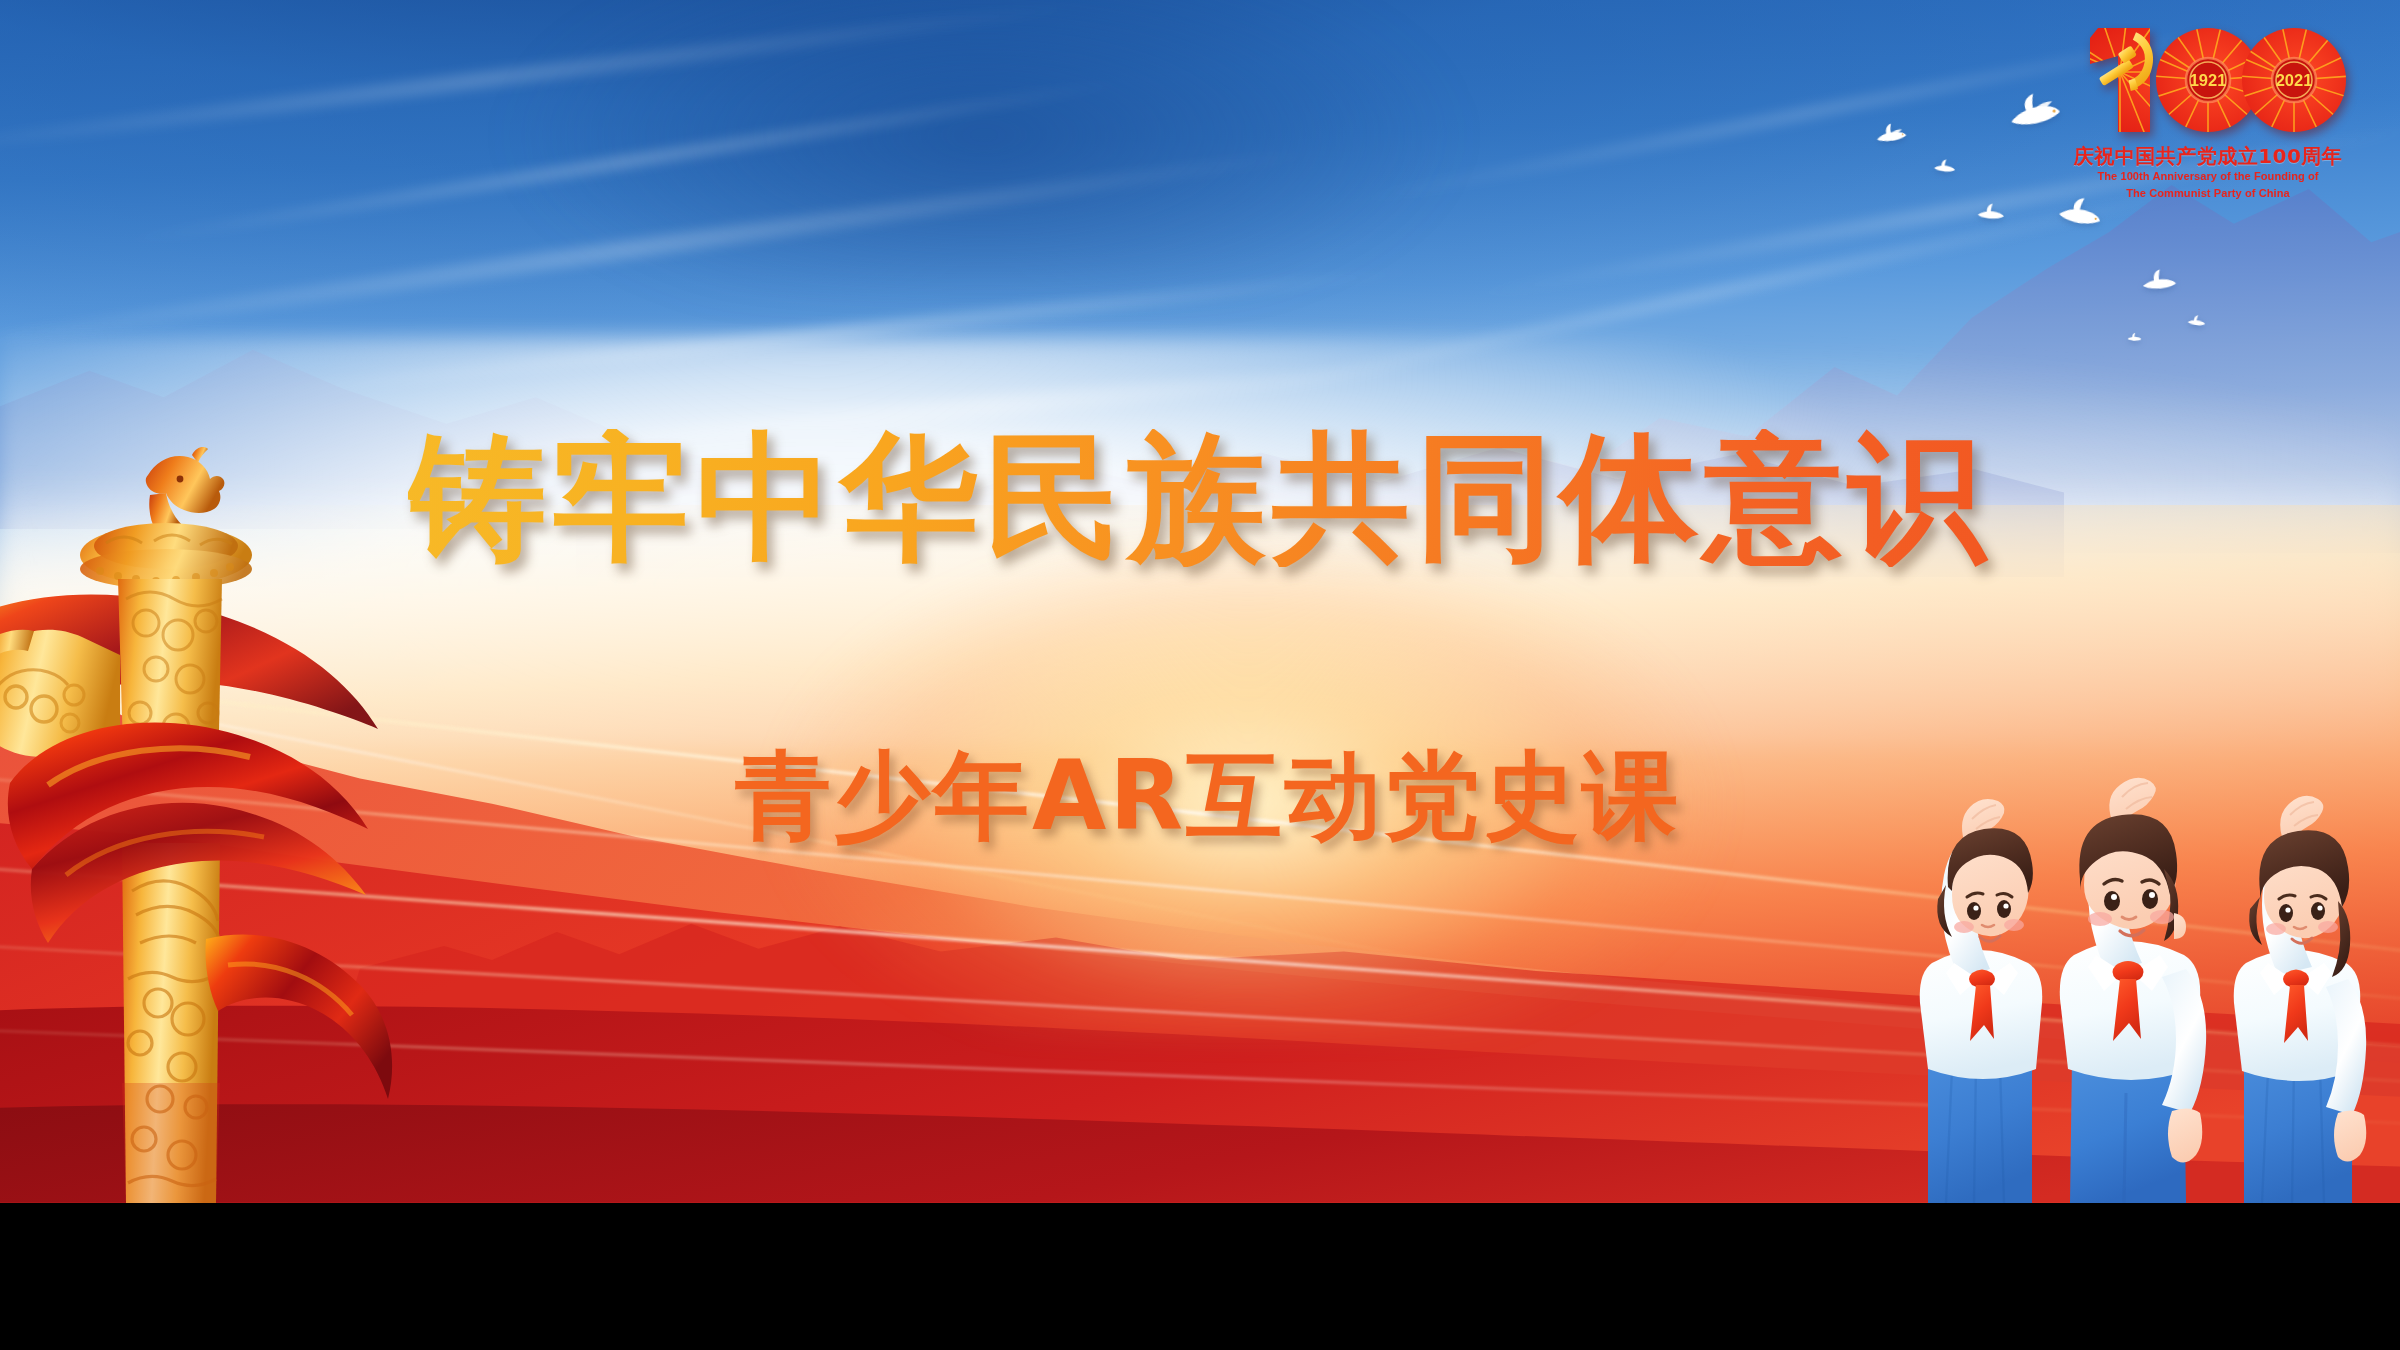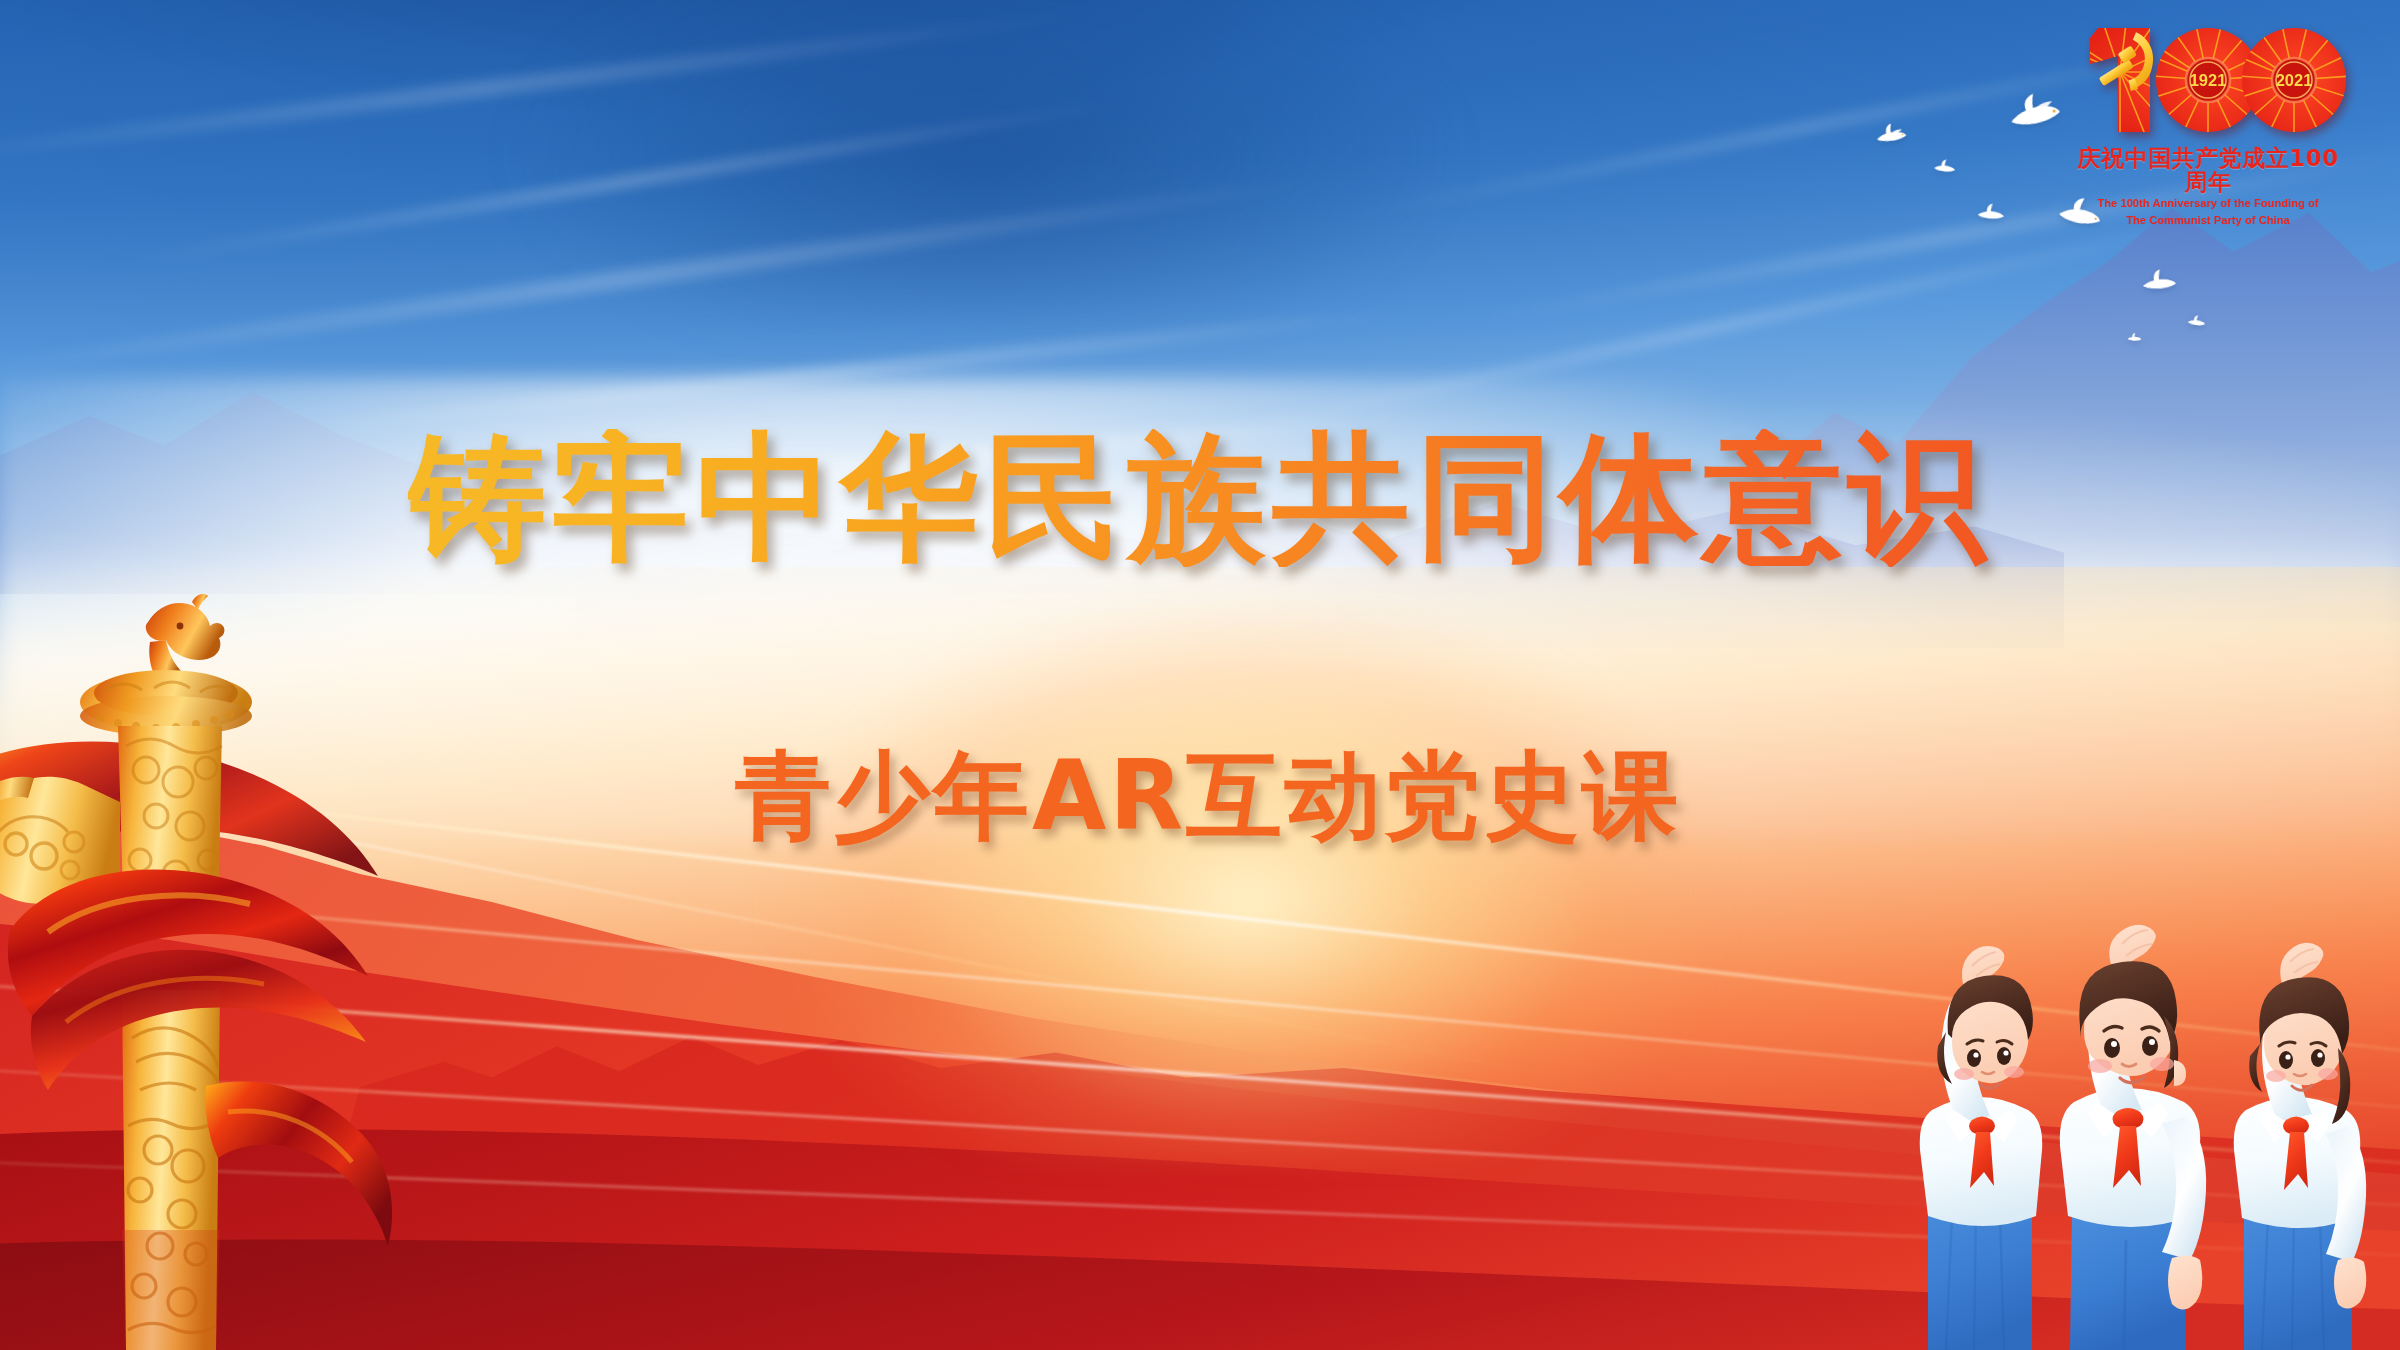--- a/index.html
+++ b/index.html
@@ -1,21 +1,21 @@
 <!DOCTYPE html>
 <html lang="zh"><head>
 <meta charset="utf-8">
 <title>铸牢中华民族共同体意识</title>
 <style>
   html,body{margin:0;padding:0;background:#000;}
   body{font-family:"Liberation Sans","DejaVu Sans",sans-serif;}
 
   #stage{
     position:relative;
-    width:2400px;height:1350px;
+    width:2400px;height:1203px;
     overflow:hidden;
     background:#2f72c4;
   }
 
   
   .sky{
     position:absolute;inset:0;
     background:
       linear-gradient(178deg,
         #2a6cc0 0%,
@@ -99,21 +99,21 @@
     position:absolute;
     right:52px;top:12px;
     width:280px;
     text-align:center;
   }
   .logo .mark{position:relative;width:280px;height:130px;margin:0 auto;}
   .logo .mark svg{display:block;width:100%;height:100%;
     filter:drop-shadow(3px 5px 5px rgba(120,0,0,.40));}
   .logo .cn{
     margin-top:4px;
-    font-size:23px;font-weight:700;letter-spacing:.5px;
+    font-size:20px;font-weight:700;letter-spacing:.5px;
     color:#e8241c;line-height:1.05;
     text-shadow:0 1px 0 rgba(255,255,255,.28);
     font-family:"DejaVu Sans","Liberation Sans",sans-serif;
   }
   .logo .en{
     margin-top:3px;
     font-size:11px;font-weight:700;color:#e8241c;
     line-height:1.26;letter-spacing:.1px;
     font-family:"Liberation Sans",sans-serif;
   }

